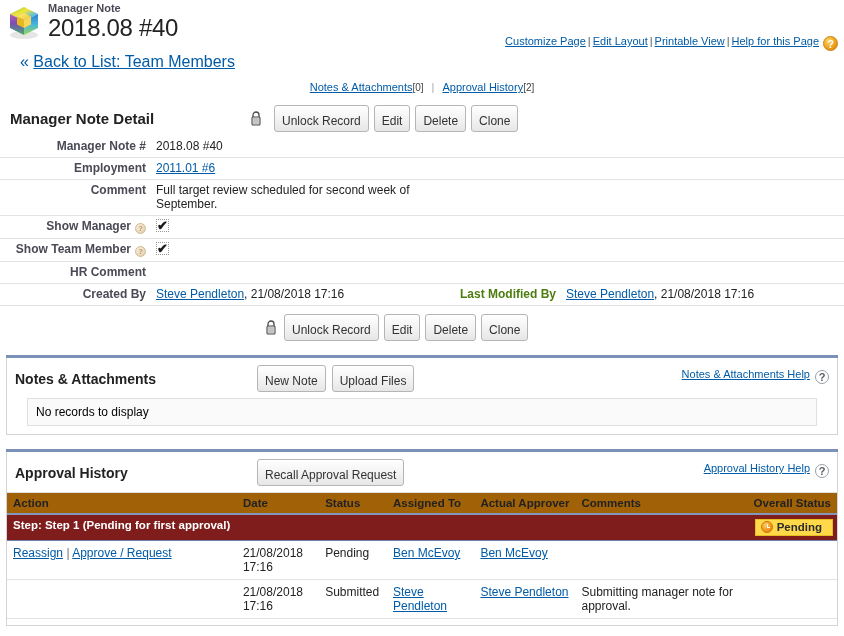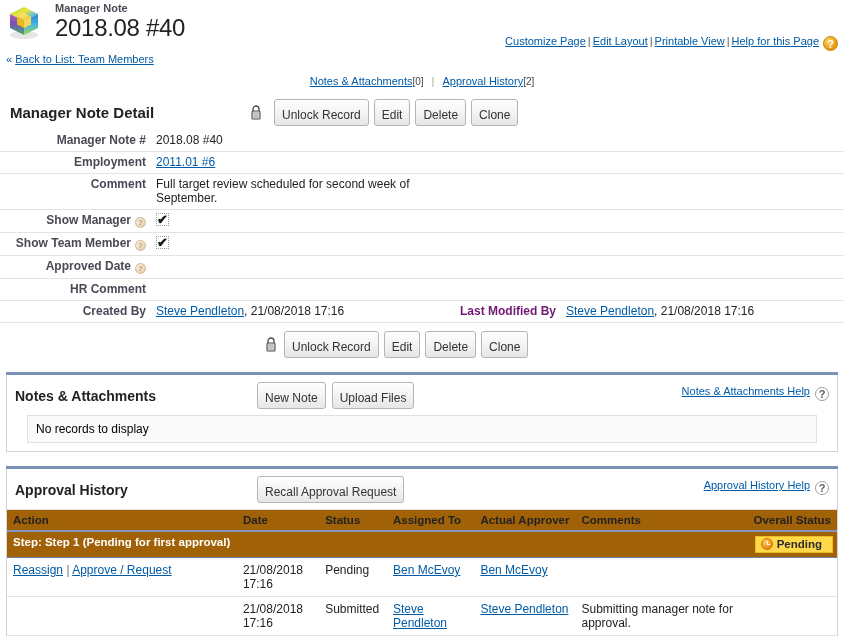--- a/index.html
+++ b/index.html
@@ -9,38 +9,38 @@
     background: #ffffff;
     font-family: "Liberation Sans", sans-serif;
     font-size: 12px;
     color: #333333;
     overflow: hidden;
   }
   a { color: #015ba7; text-decoration: underline; cursor: pointer; }
 
   
   .page-head { position: relative; padding: 3px 0 0 0; }
-  .head-row { display: flex; align-items: flex-start; padding-left: 6px; gap: 7px; }
+  .head-row { display: flex; align-items: flex-start; padding-left: 6px; }
   .record-icon { width: 36px; height: 36px; flex: 0 0 36px; margin-top: 1px; position: relative; }
   .head-text { margin-left: 6px; line-height: 1; }
   .obj-label { font-size: 11px; color: #4a4a56; font-weight: bold; letter-spacing: 0; margin-bottom: 1px; }
   .rec-title { font-size: 24px; color: #222; font-weight: normal; letter-spacing: -0.3px; line-height: 26px; }
 
   .util-links { position: absolute; right: 6px; top: 35px; font-size: 11px; white-space: nowrap; }
   .util-links a { font-size: 11px; }
   .util-sep { color: #555; padding: 0 2px; }
   .help-orb {
     display: inline-block; width: 15px; height: 15px; border-radius: 50%;
     background: radial-gradient(circle at 35% 30%, #fcd66a 0%, #f0a21c 55%, #d07d06 100%);
     color: #fff; font-size: 10px; font-weight: bold; text-align: center;
     line-height: 15px; vertical-align: -3px; margin-left: 4px;
     border: 1px solid #c98209; text-decoration: none;
   }
 
-  .back-link { padding: 12px 0 0 6px; font-size: 11px; }
+  .back-link { padding: 12px 0 0 20px; font-size: 16px; }
   .back-link .chev { color: #015ba7; }
 
   .section-links { text-align: center; font-size: 11px; padding-top: 10px; color: #444; }
   .section-links a { font-size: 11px; }
   .cnt { color: #444; font-size: 10px; }
   .seplink { padding: 0 8px; color: #aaa; }
 
   
   .detail-wrap { margin-top: 12px; }
   .detail-header { display: flex; align-items: center; padding: 0 0 4px 10px; }
@@ -57,21 +57,21 @@
   .fields { width: 844px; border-collapse: collapse; }
   .fields td { vertical-align: top; padding: 3px 0 4px 0; font-size: 12px; }
   .fields tr { border-bottom: 1px solid #e3e3e3; }
   .flabel {
     width: 150px; text-align: right; font-weight: bold; color: #4a4a56;
     font-size: 11.5px; padding-right: 4px !important; white-space: nowrap;
   }
   .fvalue { color: #222; padding-left: 6px !important; }
   .fvalue.narrow { width: 270px; }
   .spacer-col { width: 30px; }
-  .flabel2 { width: 140px; text-align: right; font-weight: bold; color:#701a75; font-size: 11.5px; padding-right:4px !important;}
+  .flabel2 { width: 140px; text-align: right; font-weight: bold; color:#4d7c0f; font-size: 11.5px; padding-right:4px !important;}
 
   .ihelp {
     display: inline-block; width: 11px; height: 11px; border-radius: 50%;
     background: radial-gradient(circle at 35% 30%, #fdf0dc 0%, #ecd9bd 60%, #d9c3a3 100%);
     border: 1px solid #d2bb9b; vertical-align: -1px; margin-left: 4px;
     font-size: 8px; line-height: 10px; text-align: center; color: #b79a6e; font-weight: bold;
   }
   .chkbox {
     display: inline-block; width: 13px; height: 13px;
     border: 1px dotted #999; text-align: center; line-height: 12px;
@@ -104,21 +104,21 @@
   .ahtable { width: 100%; border-collapse: collapse; font-size: 12px; }
   .ahtable th {
     background: #a16207; text-align: left; font-weight: bold; color: #222;
     font-size: 11.5px; padding: 4px 6px; border-top: 1px solid #e0e0e0;
     border-bottom: 2px solid #8496bb; white-space: nowrap;
   }
   .ahtable td {
     padding: 5px 6px; vertical-align: top; border-bottom: 1px solid #e3e3e3; color: #222;
   }
   tr.steprow td {
-    background: #a16207; color: #ffffff; font-weight: bold; font-size: 11.5px;
+    background: #7f1d1d; color: #ffffff; font-weight: bold; font-size: 11.5px;
     padding: 4px 6px; border-bottom: 1px solid #6e7fa8;
   }
   tr.steprow td.badge-cell { text-align: right; padding-right: 4px; }
   .pending-badge {
     display: inline-block; background: #ffd94a; color: #2b2b2b;
     font-weight: bold; font-size: 11.5px; padding: 1px 10px 2px 5px;
     border: 1px solid #e8bd1f; white-space: nowrap;
   }
   .clock {
     display: inline-block; width: 12px; height: 12px; border-radius: 50%;
@@ -242,26 +242,20 @@
     </tr>
     <tr>
       <td class="flabel"><span>Show Manager</span><span class="ihelp">?</span></td>
       <td class="fvalue narrow"><span class="chkbox">✔</span></td>
       <td class="spacer-col"></td>
       <td></td>
     </tr>
     <tr>
       <td class="flabel"><span>Show Team Member</span><span class="ihelp">?</span></td>
       <td class="fvalue narrow"><span class="chkbox">✔</span></td>
-      <td class="spacer-col"></td>
-      <td></td>
-    </tr>
-    <tr>
-      <td class="flabel"><span>Approved Date</span><span class="ihelp">?</span></td>
-      <td class="fvalue narrow">&nbsp;</td>
       <td class="spacer-col"></td>
       <td></td>
     </tr>
     <tr>
       <td class="flabel">HR Comment</td>
       <td class="fvalue narrow">&nbsp;</td>
       <td class="spacer-col"></td>
       <td></td>
     </tr>
     <tr>

